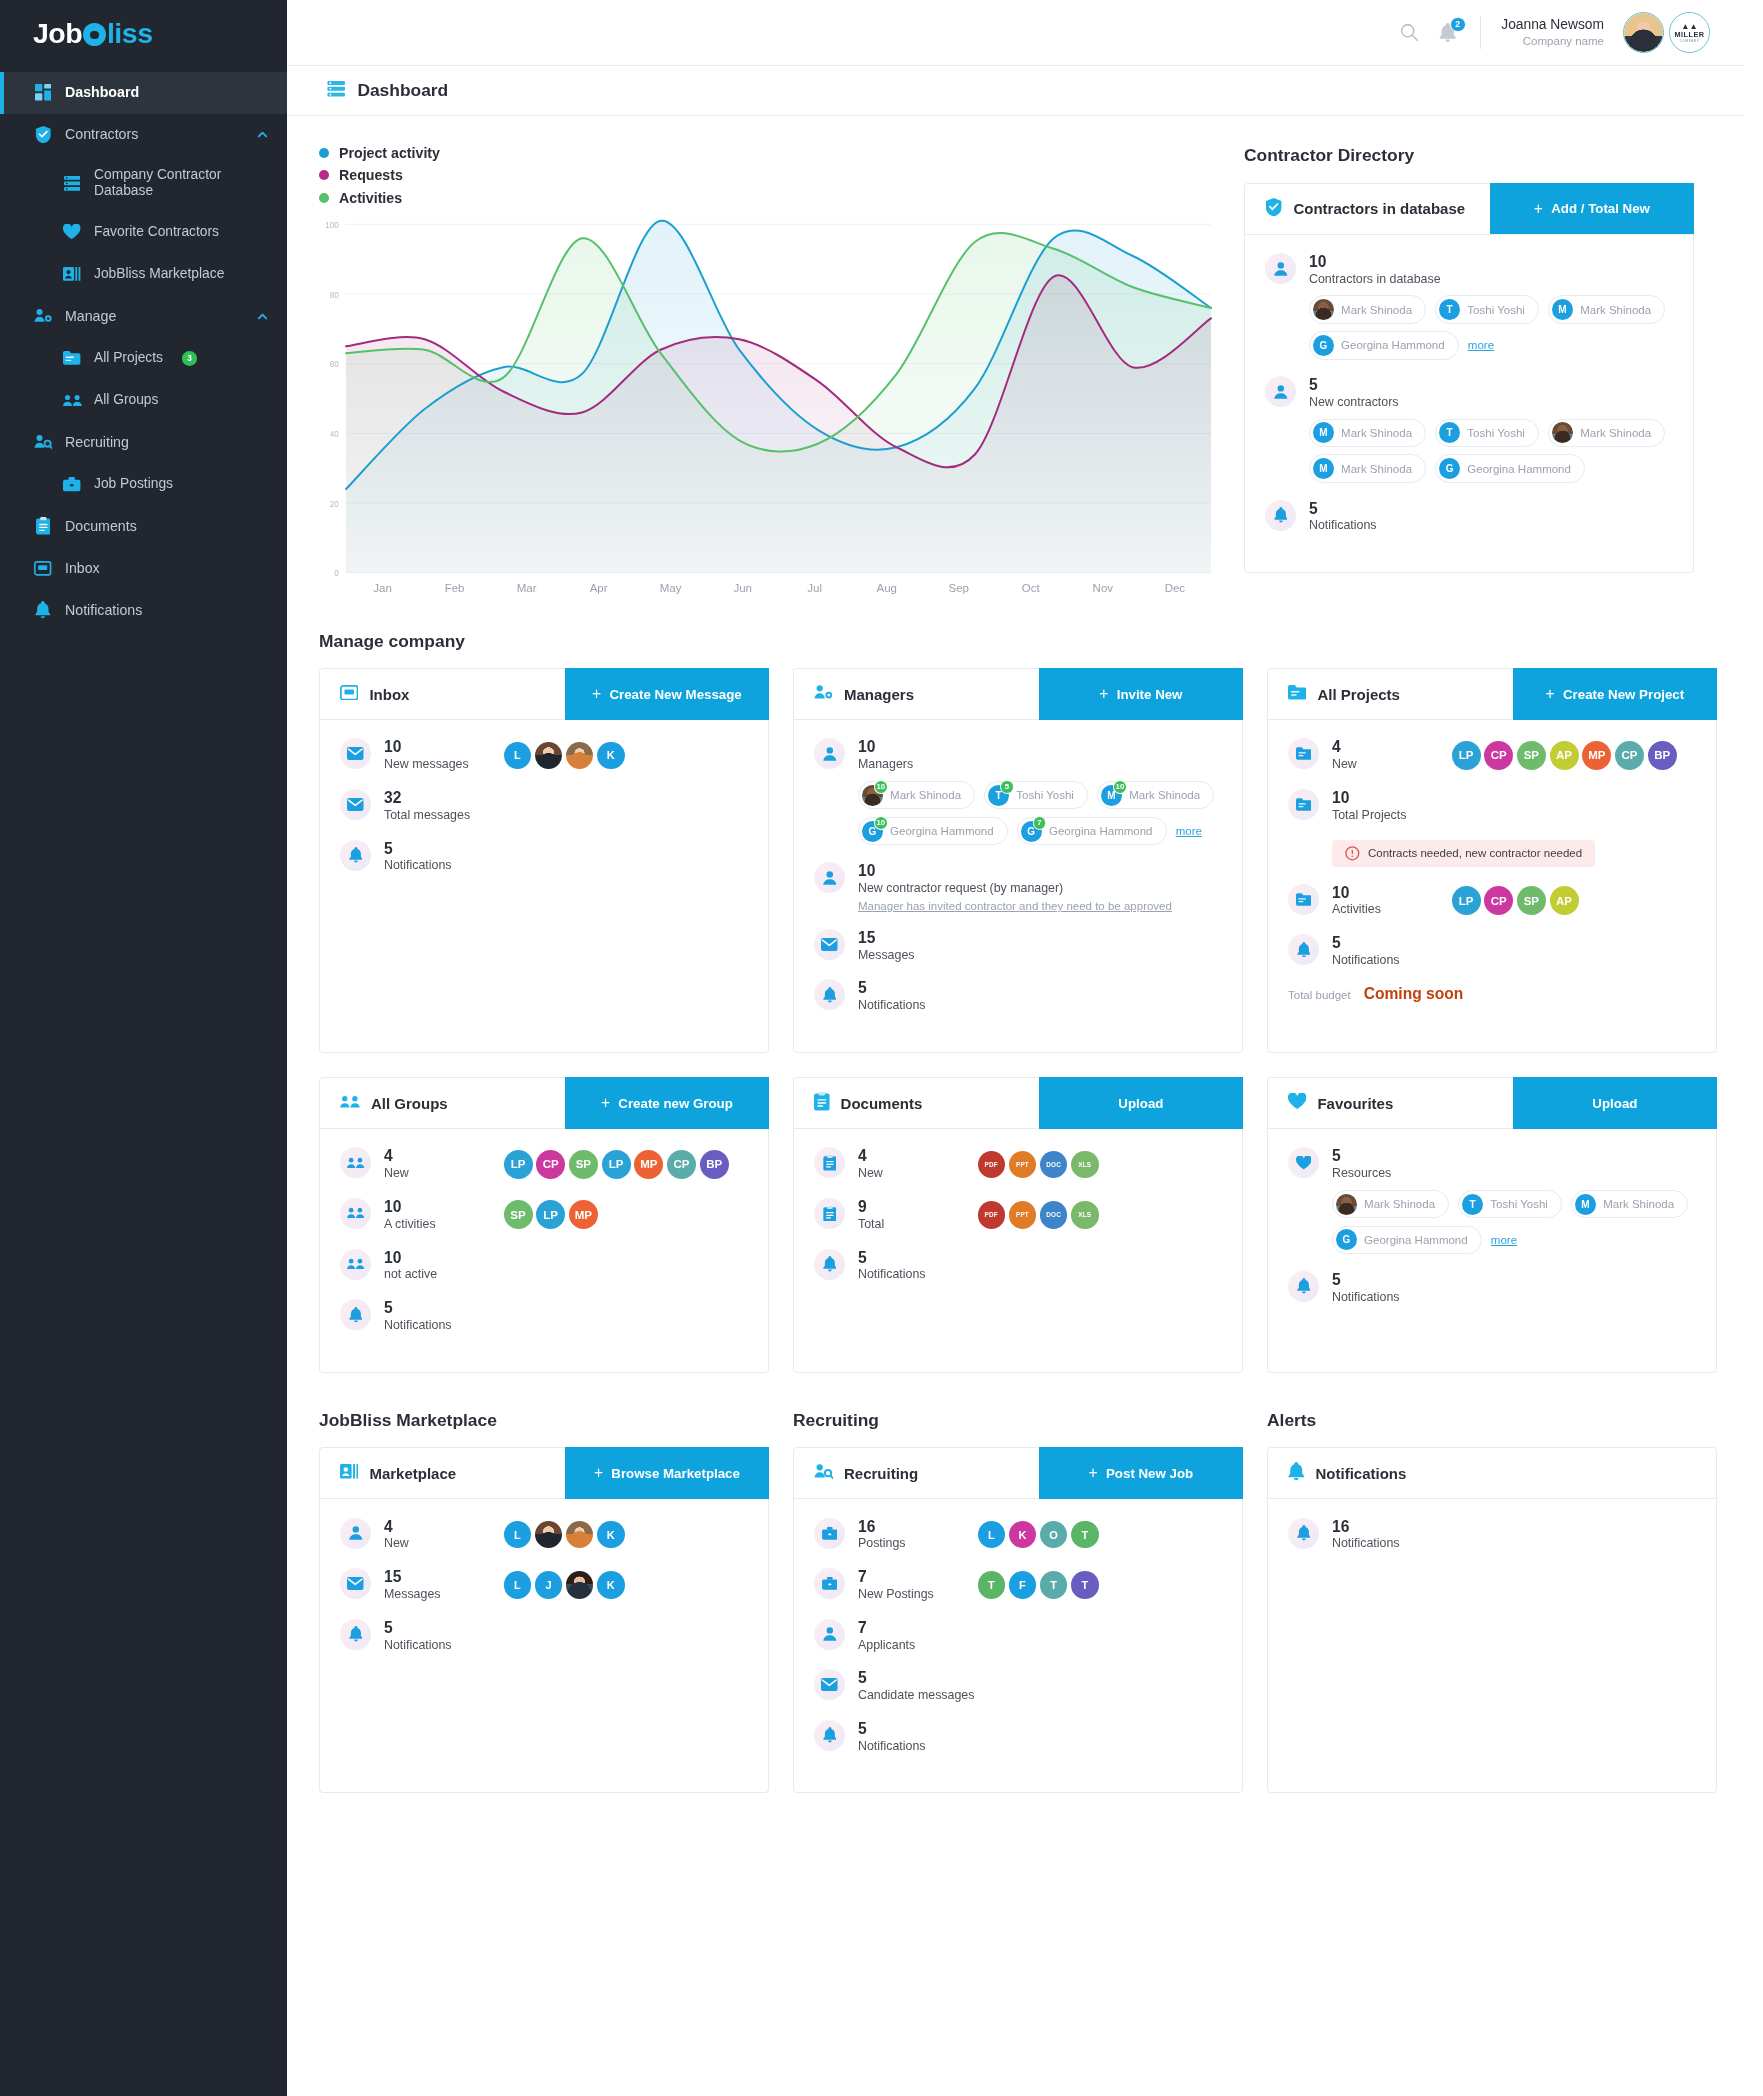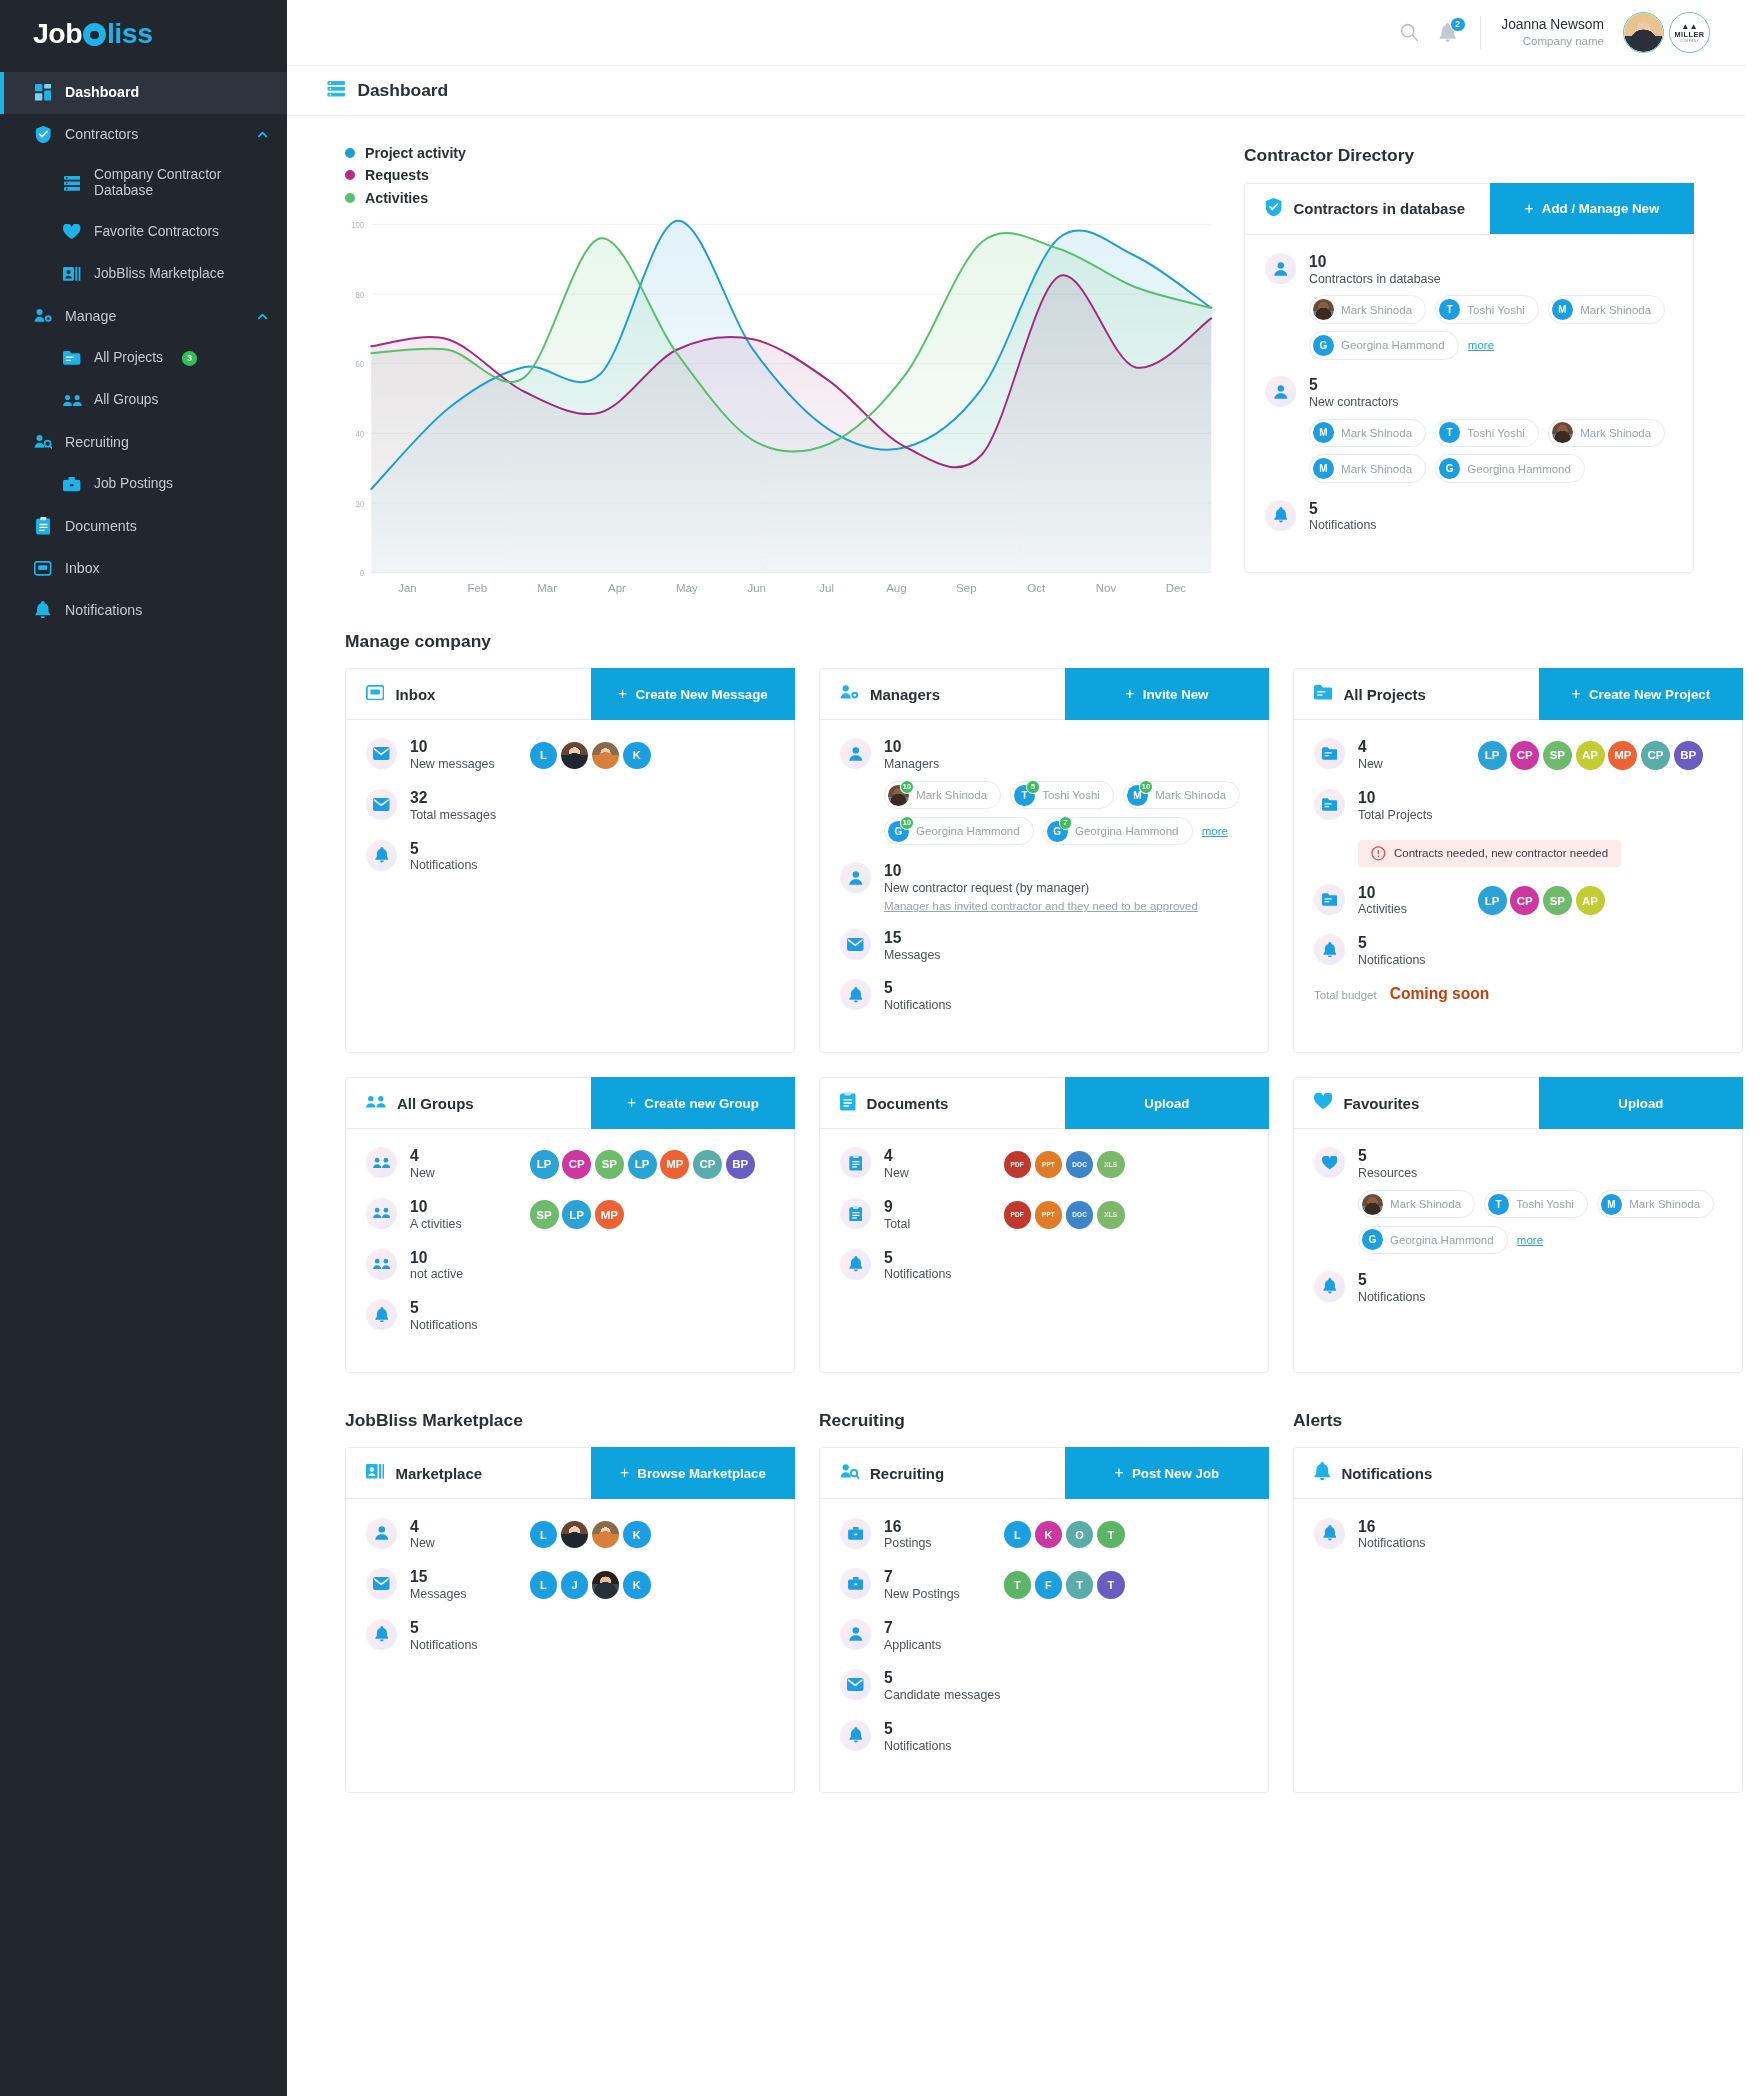--- a/index.html
+++ b/index.html
@@ -79,21 +79,21 @@
   .brand-logo .mk { font-size:8.3px; color:#23303c; line-height:1; }
   .brand-logo .mtext { font-size:7.3px; font-weight:700; letter-spacing:0.5px; color:#23303c; }
   .brand-logo .msub { font-size:3.1px; color:#7e8a94; letter-spacing:0.6px; }
 
   .page-head {
     height: 50px; display:flex; align-items:center; gap:12px;
     padding-left: 40px; border-bottom: 0.9px solid #eceef1; background:#fff;
   }
   .page-head .title { font-size:17.4px; font-weight:700; color:#2b2f38; }
 
-  .content { padding: 29px 51px 55px 58px; }
+  .content { padding: 29px 51px 55px 32px; }
 
   
   .top-row { display:flex; gap:24px; }
   .chart-block { flex: 1 1 auto; min-width:0; }
   .legend { display:flex; flex-direction:column; gap:6.4px; margin-bottom: 11px; }
   .legend-item { display:flex; align-items:center; gap:10px; font-size:14.2px; font-weight:700; color:#2b2f38; }
   .legend-dot { width:10px;height:10px;border-radius:50%; }
 
   .chart-svg-wrap { width: 100%; }
   .chart-svg { display:block; width:100%; height:363px; }
@@ -509,21 +509,21 @@
                 <span>
                   <svg width="17.4" height="18.4" viewBox="0 0 18 19">
                       <path d="M9 0 17 3v7c0 5-4 8-8 9-4-1-8-4-8-9V3z" fill="#1eb2e8"></path>
                       <path d="M5 9l2.6 2.6L13 6.2" stroke="#fff" stroke-width="1.8" fill="none" stroke-linecap="round"></path>
                     </svg>
                 </span>
                 <span class="card-head-title">Contractors in database</span>
               </div>
               <button class="card-btn">
                 <span class="plus">+</span>
-                <span>Add / Manage New</span>
+                <span>Add / Total New</span>
               </button>
             </div>
             <div class="card-body">
                 <div class="row-item">
                   <div class="row-ico">
                     <svg width="15.6" height="15.6" viewBox="0 0 17 17">
                       <circle cx="8.5" cy="4.8" r="3.5" fill="#1b9fe0"></circle>
                       <path d="M1.4 16c.5-4 3.3-6 7.1-6s6.6 2 7.1 6z" fill="#1b9fe0"></path>
                     </svg>
                   </div>

